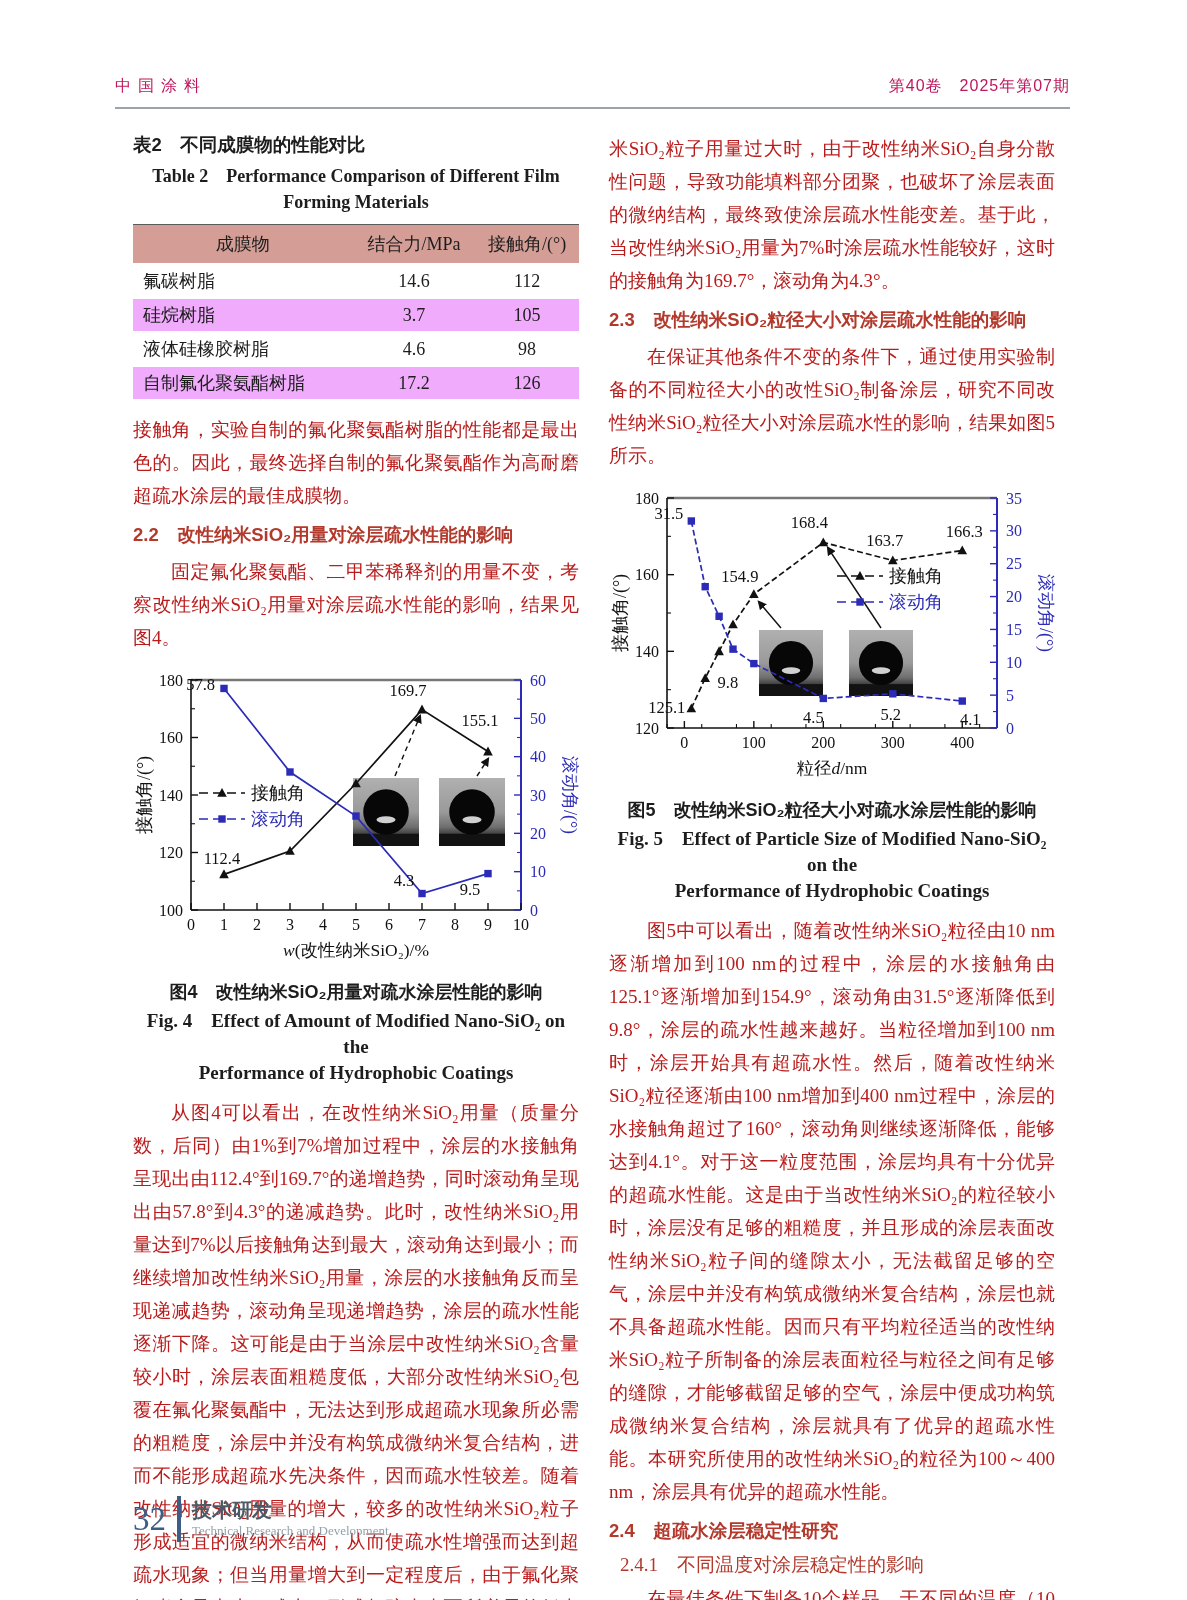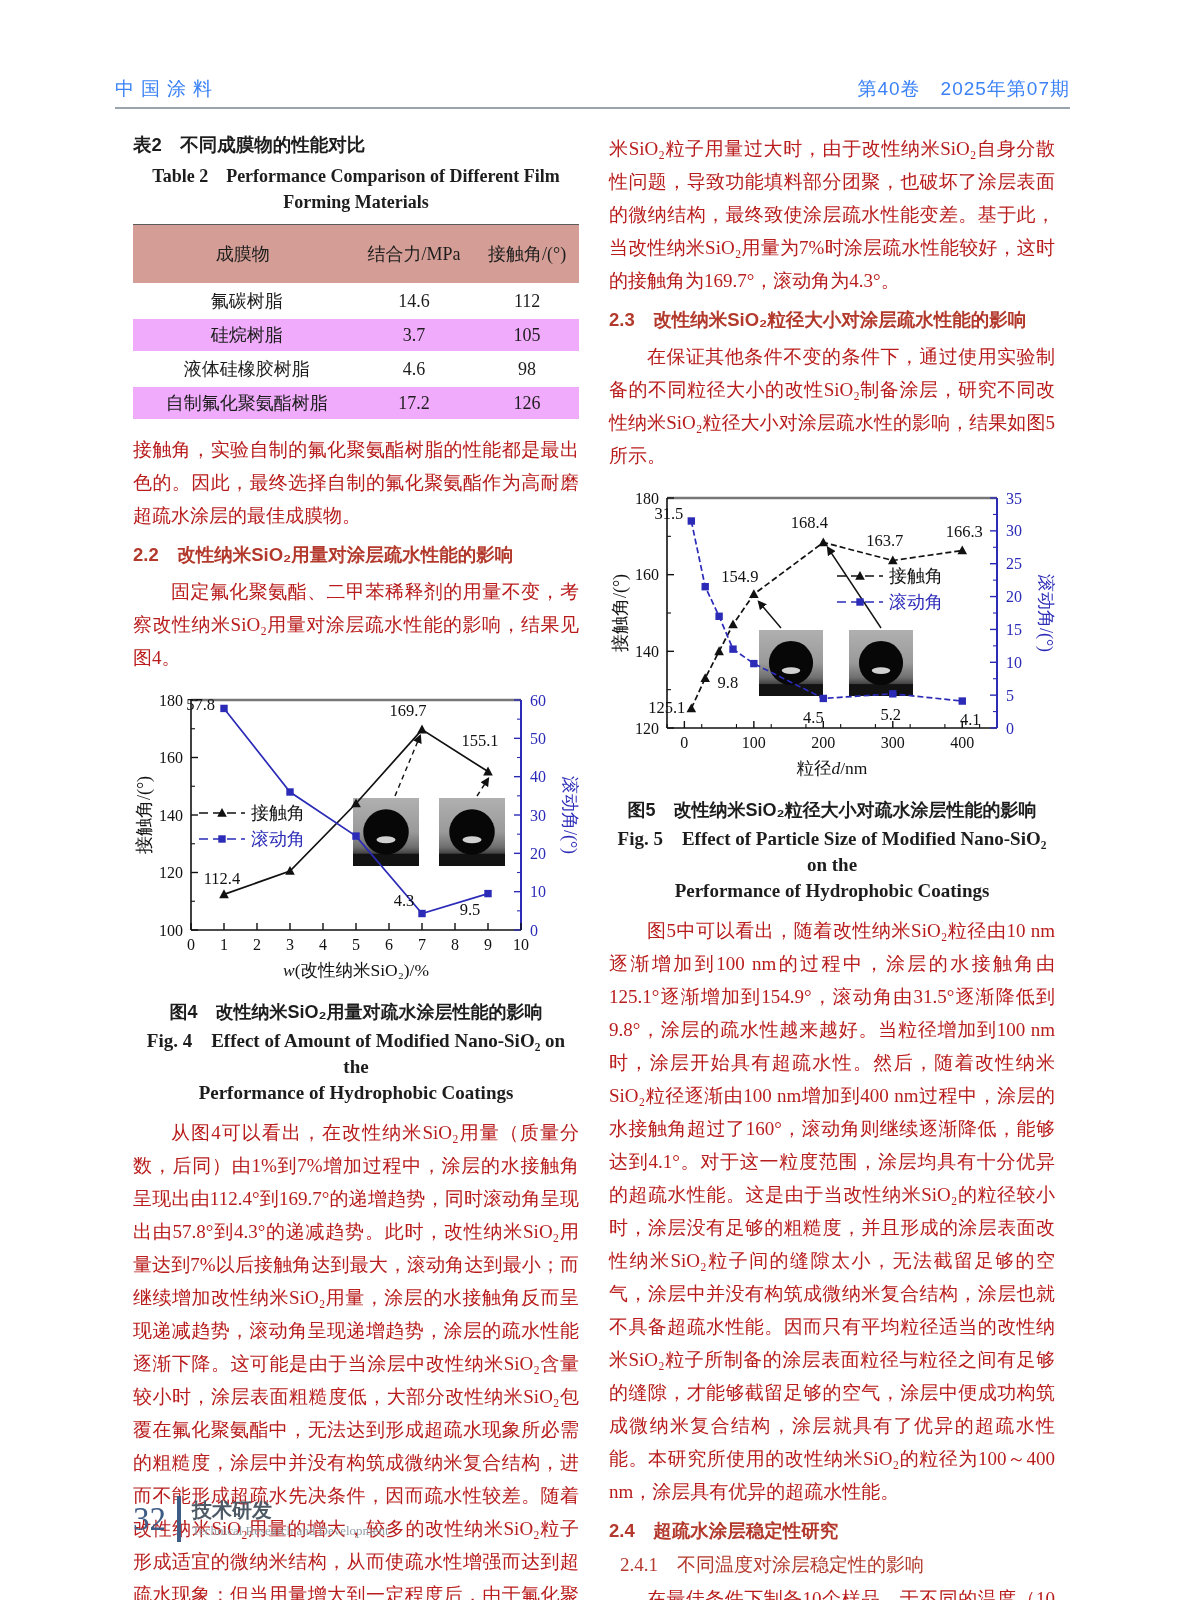--- a/index.html
+++ b/index.html
@@ -3,41 +3,41 @@
 <meta charset="utf-8">
 <style>
   html,body{margin:0;padding:0}
   body{
     width:1187px;height:1600px;position:relative;overflow:hidden;
     background:#ffffff;color:#1d1d1d;
     font-family:"Liberation Serif","DejaVu Serif",serif;
   }
   
   .hdr{position:absolute;top:76px;left:115px;right:117px;display:flex;justify-content:space-between;
-       color:#3b82f6;font-size:19px;font-family:"Liberation Sans","DejaVu Sans",sans-serif}
+       color:#be185d;font-size:16px;font-family:"Liberation Sans","DejaVu Sans",sans-serif}
   .hdr .journal{letter-spacing:7px}
   .hdr .issue{letter-spacing:1px}
   .hdr-rule{position:absolute;top:107px;left:115px;right:117px;height:2px;background:#9aa4ad}
   
   .content{position:absolute;top:132px;left:133px;width:922px;display:flex;gap:30px}
   .col{width:446px}
   p.body{font-size:19px;line-height:33px;text-align:justify;margin:0;color:#b91c1c}
   p.indent{text-indent:2em}
   .h2{font-family:"Liberation Sans","DejaVu Sans",sans-serif;font-weight:bold;color:#b3392c;
       font-size:18.5px;margin:9px 0 7px;line-height:27px}
   .h3{color:#b3392c;font-size:19px;margin:7px 11px 4px;line-height:27px}
   
   .tbl-cap-cn{font-family:"Liberation Sans","DejaVu Sans",sans-serif;font-weight:bold;font-size:18.5px;
               text-align:left;margin:0 0 5px;line-height:26px}
   .tbl-cap-en{font-size:18px;font-weight:bold;text-align:center;margin:0;line-height:26px}
   table{width:100%;border-collapse:collapse;font-size:18px;margin-top:9px;
         border-top:1.5px solid #5a5a5a;border-bottom:1.5px solid #5a5a5a}
-  th{background:#d49e96;font-weight:normal;padding:17px 2px;text-align:center;border-bottom:2px solid #fff}
+  th{background:#d49e96;font-weight:normal;padding:7px 2px;text-align:center;border-bottom:2px solid #fff}
   td{padding:4px 2px;text-align:center;border-bottom:2px solid #fff}
-  td:first-child{text-align:center;padding-left:10px}
+  td:first-child{text-align:left;padding-left:10px}
   tr.alt td{background:#f0abfc}
   
   .figure{margin:8px 0 0;text-align:center}
   .fig-cap-cn{font-family:"Liberation Sans","DejaVu Sans",sans-serif;font-weight:bold;font-size:18px;
               text-align:center;margin:3px 0 3px;line-height:26px}
   .fig-cap-en{font-weight:bold;font-size:19px;text-align:center;line-height:26px;margin:0 0 10px}
   
   .footer{position:absolute;left:133px;top:1496px;display:flex;align-items:center;gap:11px}
   .pageno{font-size:33px;color:#3d5c86}
   .fbar{width:4px;height:46px;background:#3d5c86}

